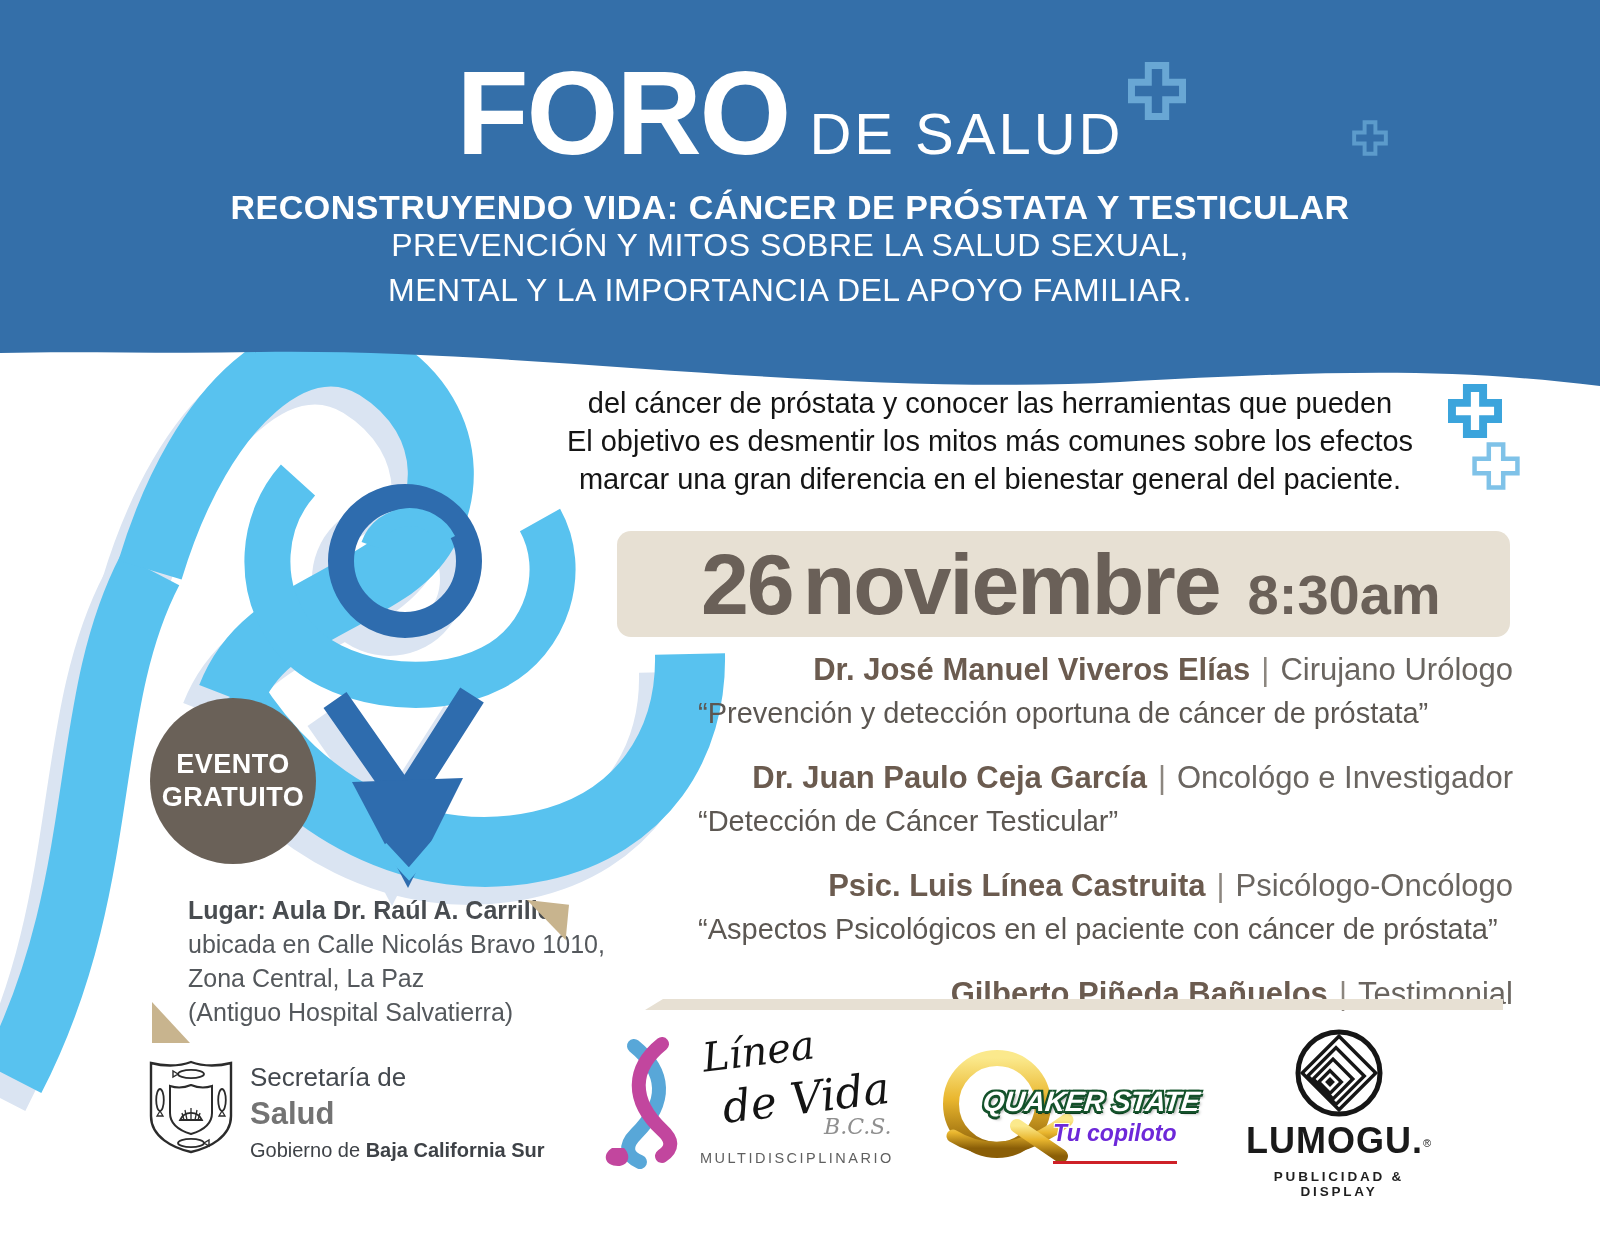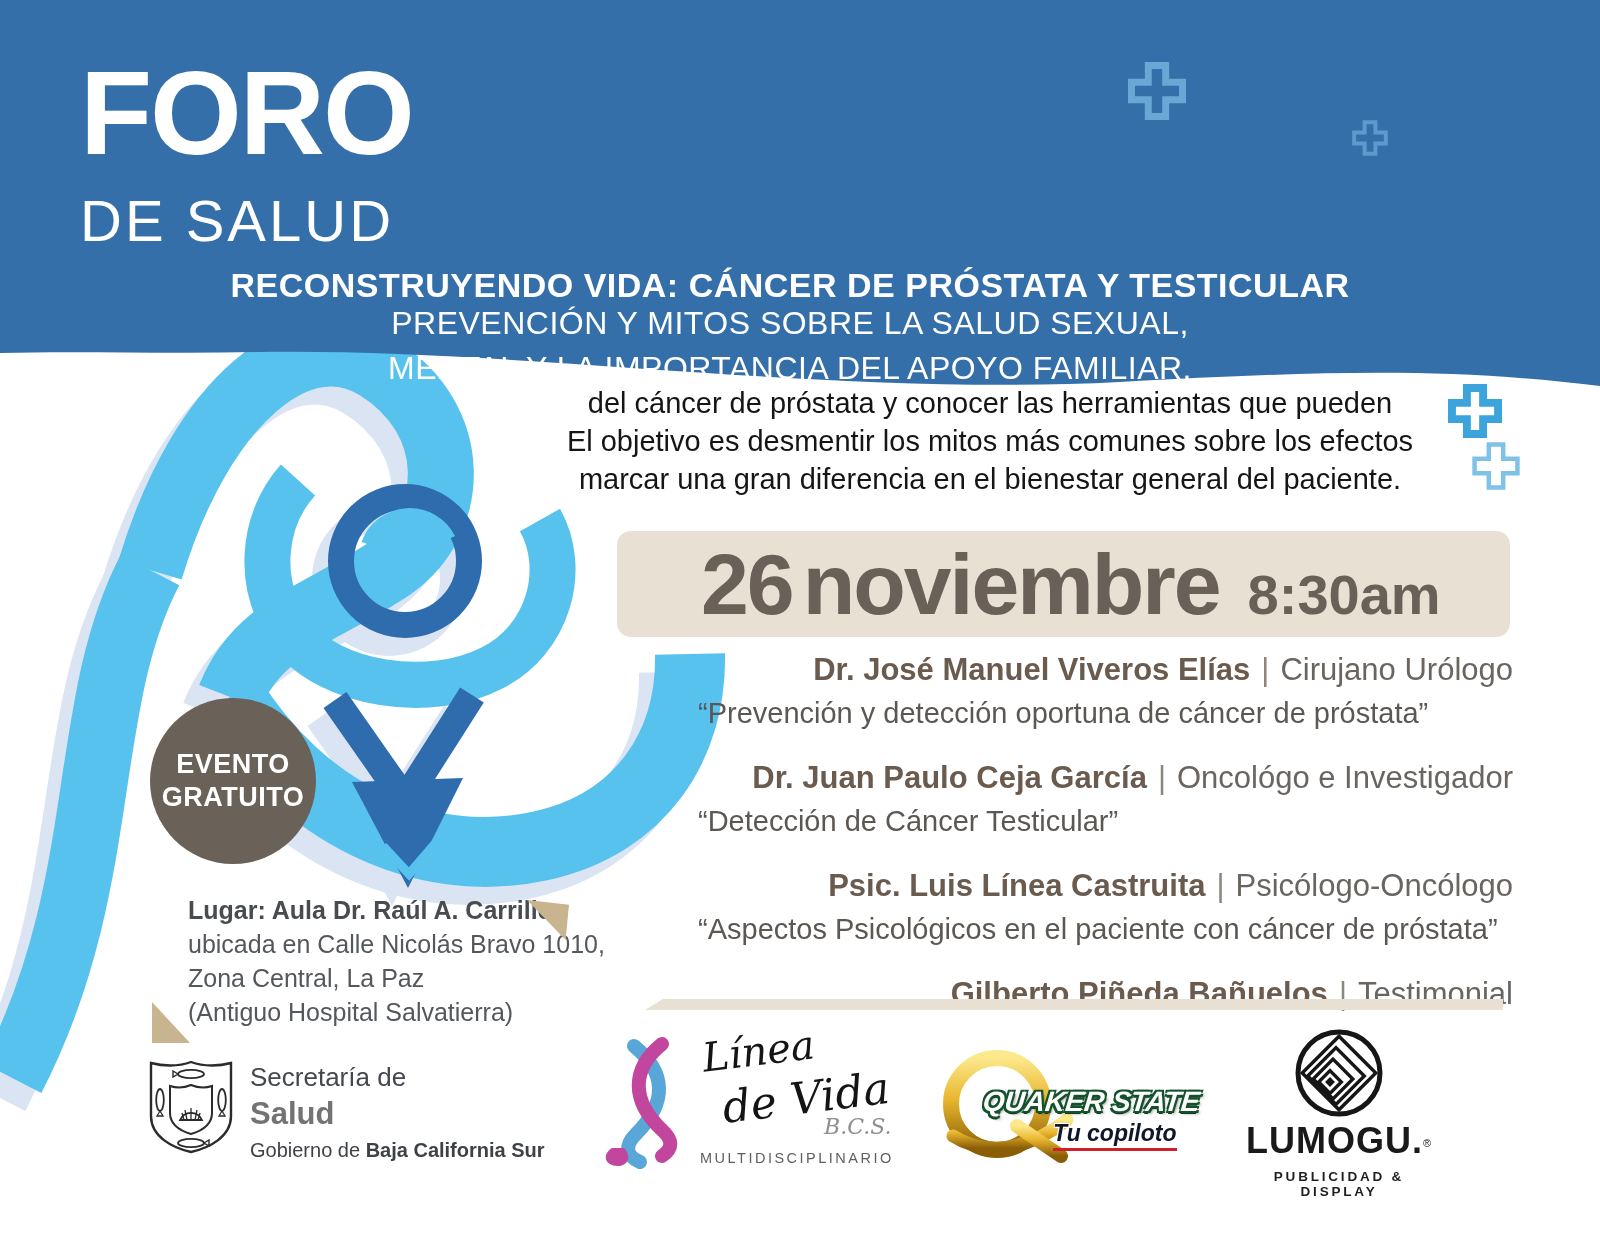--- a/index.html
+++ b/index.html
@@ -4,21 +4,21 @@
 <style>
   html,body{margin:0;padding:0;background:#ffffff;}
   .stage{position:relative;width:1600px;height:1234px;overflow:hidden;background:#ffffff;
          font-family:"Liberation Sans",sans-serif;}
   .abs{position:absolute;}
   svg{display:block;}
 
   
   .header-svg{left:0;top:0;}
   .header-text{left:80px;top:54px;width:1420px;text-align:center;color:#ffffff;}
-  .title-row{display:flex;justify-content:center;align-items:baseline;gap:20px;flex-direction:column;}
+  .title-row{display:flex;justify-content:center;align-items:baseline;gap:20px;}
   .title-main{font-size:118px;font-weight:800;letter-spacing:-2px;line-height:1;}
   .title-rest{font-size:58px;font-weight:400;letter-spacing:3px;line-height:1;}
   .subtitle1{margin-top:16px;font-size:34px;font-weight:700;letter-spacing:.5px;}
   .subtitle2{font-size:32px;font-weight:400;letter-spacing:.5px;}
   .subtitle3{margin-top:8px;font-size:32px;font-weight:400;letter-spacing:.5px;}
 
   
   .intro{left:555px;top:384px;width:870px;text-align:center;color:#151515;
          font-size:29px;line-height:38px;font-weight:400;}
 
@@ -69,21 +69,21 @@
   .linea-w2{left:722px;top:1072px;font-size:44px;transform:rotate(-7deg);}
   .linea-bcs{left:824px;top:1114px;font-family:"DejaVu Serif",serif;font-style:italic;font-size:22px;color:#8F8F8F;}
   .linea-desc{left:700px;top:1150px;font-size:14.5px;letter-spacing:2.5px;color:#5F5F5F;}
 
   .quaker{left:925px;top:1040px;width:290px;height:135px;}
   .quaker-name{position:absolute;left:58px;top:46px;font-size:28px;font-weight:900;font-style:italic;
     color:#ffffff;white-space:nowrap;transform:skewX(-6deg);
     text-shadow:-2px -2px 0 #14522B,2px -2px 0 #14522B,-2px 2px 0 #14522B,2px 2px 0 #14522B,
                 0 3px 0 #0E3D20,3px 3px 3px rgba(0,0,0,.35);}
   .quaker-tag{position:absolute;left:128px;top:80px;font-size:23px;font-weight:800;font-style:italic;
-    color:#0f172a;white-space:nowrap;border-bottom:3px solid #CE2027;padding-bottom:1px;
+    color:#6d28d9;white-space:nowrap;border-bottom:3px solid #CE2027;padding-bottom:14px;
     text-shadow:-1px -1px 0 #fff,1px -1px 0 #fff,-1px 1px 0 #fff,1px 1px 0 #fff;}
 
   .lumogu{left:1236px;top:1028px;width:206px;text-align:center;color:#1A1A1A;}
   .lumogu-icon{margin:0 auto;}
   .lumogu-name{font-size:36px;font-weight:800;letter-spacing:1px;margin-top:2px;}
   .lumogu-reg{font-size:11px;vertical-align:6px;font-weight:400;}
   .lumogu-desc{font-size:13.5px;font-weight:700;letter-spacing:2.8px;margin-top:7px;color:#1F1F1F;}
 </style>
 </head>
 <body>

